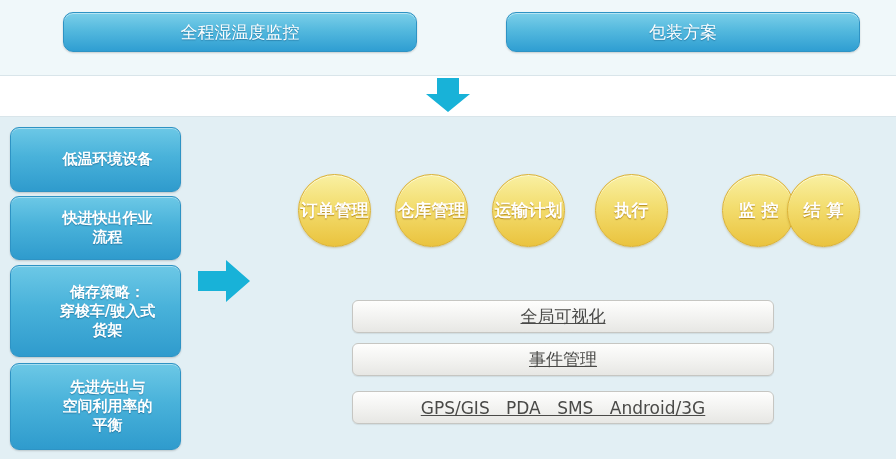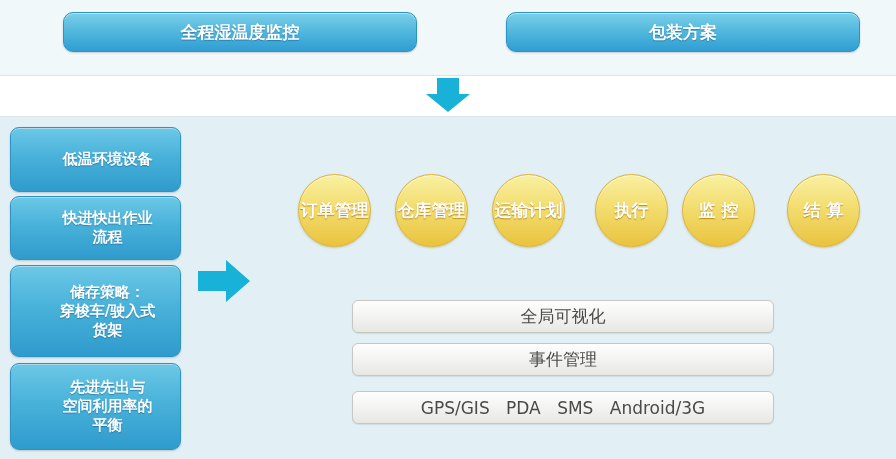--- a/index.html
+++ b/index.html
@@ -14,21 +14,21 @@
   .white-band{position:absolute;left:0;top:76px;width:896px;height:40px;
     background:#ffffff;border-bottom:1px solid #d9e5ea;}
   .main-band{position:absolute;left:0;top:117px;width:896px;height:342px;
     background:#e2eff4;}
   
   .blue-btn{
     position:absolute;top:12px;width:352px;height:38px;
     border:1px solid #2e93c4;border-radius:10px;
     background:linear-gradient(180deg,#7bcfe9 0%,#54b9de 45%,#2f9ed2 100%);
     box-shadow:0 1px 2px rgba(0,0,0,.18), inset 0 1px 0 rgba(255,255,255,.45);
-    color:#fff;font-size:17px;font-weight:bold;
+    color:#fff;font-size:17px;font-weight:normal;
     display:flex;align-items:center;justify-content:center;
     text-shadow:0 1px 1px rgba(20,90,130,.55);
     cursor:pointer;
   }
   .btn-left{left:63px;}
   .btn-right{left:506px;}
   
   .side-box{
     position:absolute;left:10px;width:145px;
     border:1px solid #2e93c4;border-radius:9px;
@@ -53,29 +53,29 @@
   .circle{
     position:absolute;top:174px;width:71px;height:71px;border-radius:50%;
     border:1px solid #dcb236;
     background:linear-gradient(180deg,#f9f0a2 0%,#f3dd6f 45%,#eac33e 100%);
     box-shadow:0 1px 2px rgba(150,120,30,.35), inset 0 1px 0 rgba(255,255,255,.55);
     color:#fff;font-size:17px;font-weight:bold;
     display:flex;align-items:center;justify-content:center;text-align:center;
     text-shadow:0 1px 1px rgba(170,125,15,.85);
   }
   .c1{left:298px;} .c2{left:395px;} .c3{left:492px;}
-  .c4{left:595px;} .c5{left:682px;} .c6{left:787px;}
+  .c4{left:595px;} .c5{left:722px;} .c6{left:787px;}
   
   .gray-bar{
     position:absolute;left:352px;width:420px;height:31px;
     border:1px solid #c6c6c2;border-radius:6px;
     background:linear-gradient(180deg,#fefefd 0%,#f3f3f1 50%,#e7e7e4 100%);
     box-shadow:0 1px 1px rgba(0,0,0,.08);
     color:#4a4a48;font-size:17px;
-    display:flex;align-items:center;justify-content:center;
+    display:flex;align-items:center;justify-content:center;text-decoration:underline;
   }
   .gb1{top:300px;} .gb2{top:343px;} .gb3{top:391px;word-spacing:11px;}
 </style>
 </head>
 <body>
 
 <div class="page">
 
   <div class="top-band"></div>
   <div class="blue-btn btn-left">

